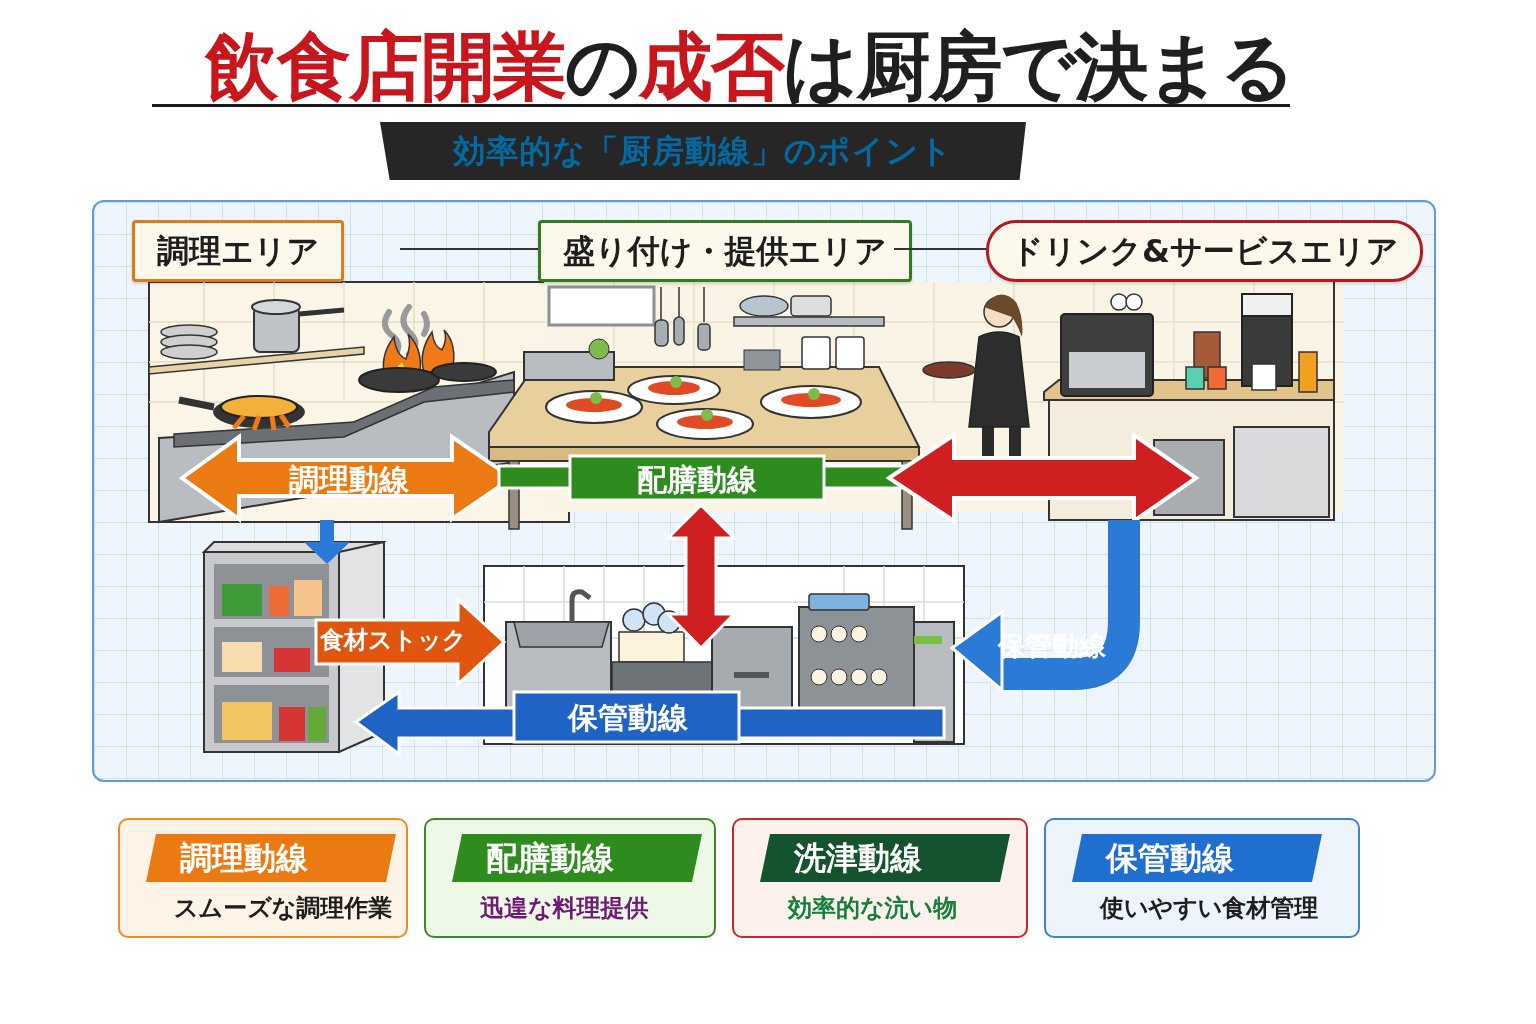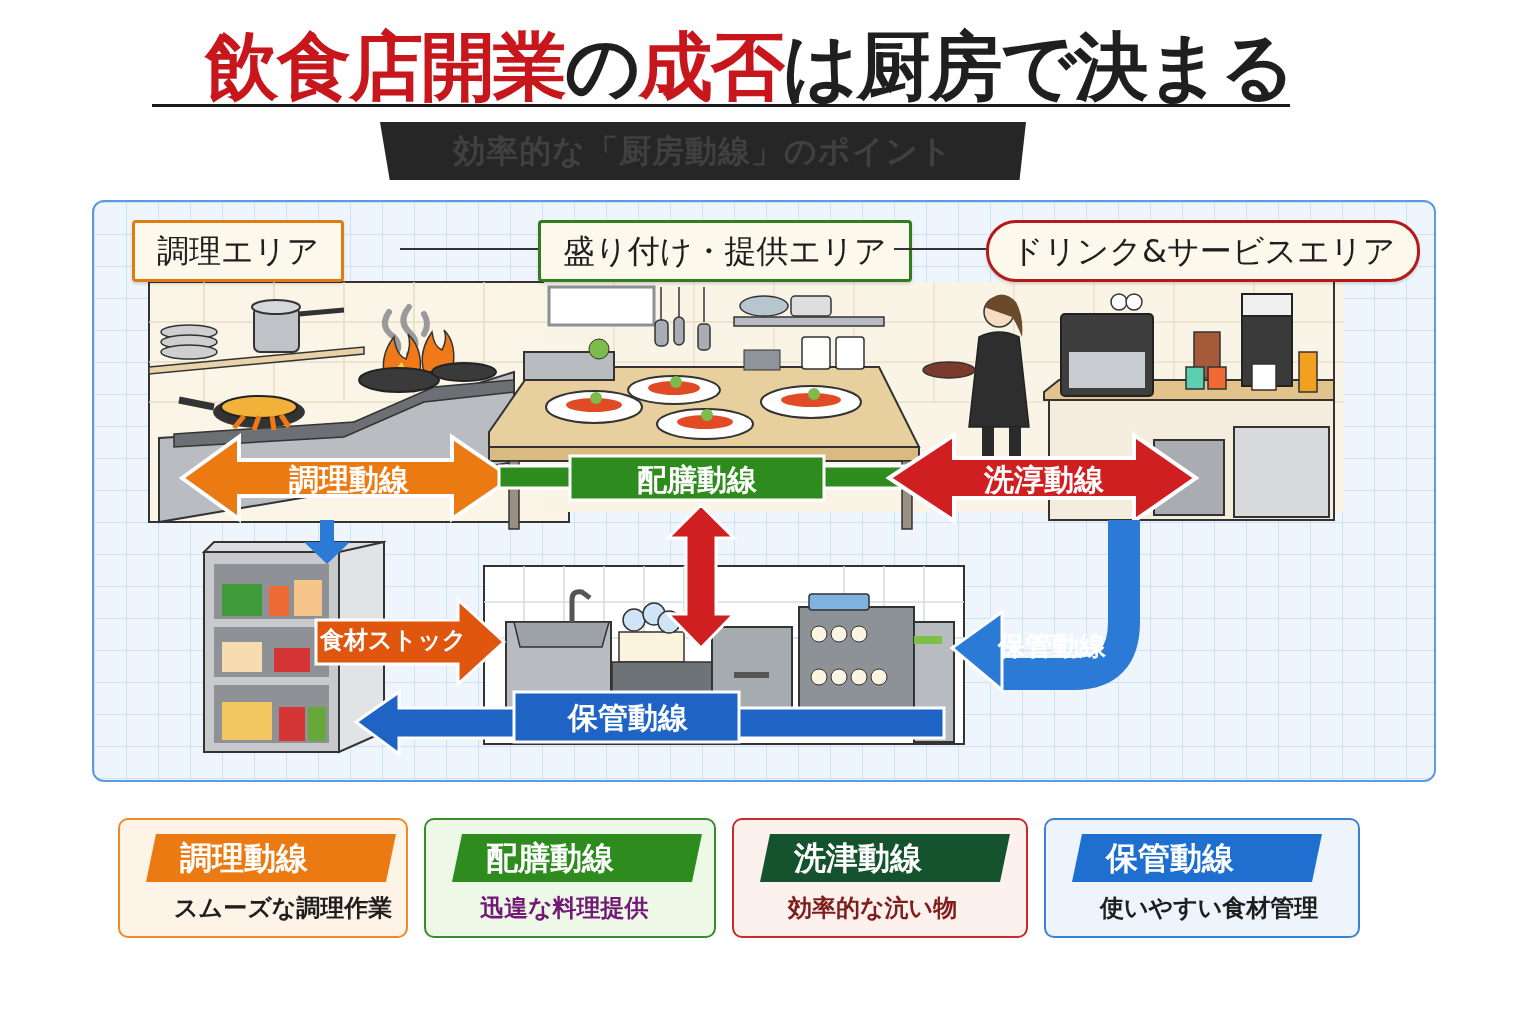--- a/index.html
+++ b/index.html
@@ -3,25 +3,25 @@
 <meta charset="utf-8">
 <style>
   html,body{margin:0;padding:0;}
   body{width:1536px;height:1024px;background:#ffffff;position:relative;overflow:hidden;font-family:"DejaVu Sans","Liberation Sans",sans-serif;}
   .title{position:absolute;left:0;top:18px;width:1536px;text-align:left;font-weight:bold;font-size:74px;letter-spacing:-2px;white-space:nowrap;}
   .title .wrap{position:absolute;left:205px;top:0;}
   .t-red{color:#c8161d;}
   .t-black{color:#1f1f1f;}
   .title-rule{position:absolute;left:152px;top:104px;width:1138px;height:3px;background:#1a1a1a;}
   .subtitle-bar{position:absolute;left:380px;top:122px;width:646px;height:58px;background:#262626;clip-path:polygon(0 0,100% 0,99% 100%,1.5% 100%);}
-  .subtitle{position:absolute;left:380px;top:122px;width:646px;height:58px;line-height:58px;text-align:center;color:#404040;font-weight:bold;font-size:32px;letter-spacing:1px;}
+  .subtitle{position:absolute;left:380px;top:122px;width:646px;height:58px;line-height:58px;text-align:center;color:#0369a1;font-weight:bold;font-size:32px;letter-spacing:1px;}
   .board{position:absolute;left:92px;top:200px;width:1340px;height:578px;border:2px solid #5b9be0;border-radius:12px;background-color:#eef5fc;
     background-image:linear-gradient(#cfe1f3 1px,transparent 1px),linear-gradient(90deg,#cfe1f3 1px,transparent 1px);background-size:32px 32px;overflow:hidden;}
   .scene{position:absolute;left:0;top:0;width:1340px;height:578px;}
-  .area-label{position:absolute;height:56px;line-height:56px;font-weight:normal;font-size:32px;color:#1e1e1e;background:#fdf8ec;border-radius:4px;padding:0 22px;white-space:nowrap;box-shadow:0 2px 3px rgba(0,0,0,.15);}
+  .area-label{position:absolute;height:56px;line-height:56px;font-weight:bold;font-size:32px;color:#1e1e1e;background:#fdf8ec;border-radius:4px;padding:0 22px;white-space:nowrap;box-shadow:0 2px 3px rgba(0,0,0,.15);}
   .al-orange{border:3px solid #e07b14;}
   .al-green{border:3px solid #2f7d1f;}
   .al-red{border:3px solid #b4191c;}
   .conn{position:absolute;height:2px;background:#333;}
   .arrow-label{position:absolute;color:#fff;font-weight:bold;font-size:30px;white-space:nowrap;text-align:center;}
   .card{position:absolute;top:818px;height:116px;border-radius:10px;border:2.5px solid;}
   .card .tag{position:absolute;left:26px;top:14px;height:48px;line-height:48px;color:#fff;font-weight:bold;font-size:32px;padding-left:34px;width:216px;clip-path:polygon(4% 0,100% 0,96% 100%,0 100%);}
   .card .desc{position:absolute;left:26px;top:72px;font-weight:bold;font-size:24px;white-space:nowrap;margin-left:28px;}
 </style>
 </head>
@@ -257,34 +257,33 @@
   </svg>
 
   <div class="area-label al-orange" style="left:38px;top:18px;">調理エリア</div>
   <div class="conn" style="left:306px;top:46px;width:140px;"></div>
   <div class="area-label al-green" style="left:444px;top:18px;">盛り付け・提供エリア</div>
   <div class="conn" style="left:800px;top:46px;width:94px;"></div>
   <div class="area-label al-red" style="left:892px;top:18px;border-radius:30px;">ドリンク&amp;サービスエリア</div>
 
   <div class="arrow-label" style="left:150px;top:258px;width:210px;">調理動線</div>
   <div class="arrow-label" style="left:478px;top:258px;width:250px;">配膳動線</div>
-  <div class="arrow-label" style="left:860px;top:258px;width:180px;">洗淳動線</div>
   <div class="arrow-label" style="left:226px;top:422px;width:140px;font-size:24px;">食材ストック</div>
   <div class="arrow-label" style="left:424px;top:496px;width:220px;">保管動線</div>
   <div class="arrow-label" style="left:888px;top:426px;width:140px;font-size:27px;">保管動線</div>
 </div>
 
 <div class="card" style="left:118px;width:286px;border-color:#ee8a2a;background:#fdf3e6;">
   <div class="tag" style="background:#ec7a12;">調理動線</div>
   <div class="desc" style="color:#1e1e1e;">スムーズな調理作業</div>
 </div>
 <div class="card" style="left:424px;width:288px;border-color:#3a8a2c;background:#eef8e6;">
   <div class="tag" style="background:#2e8b1e;">配膳動線</div>
   <div class="desc" style="color:#701a75;">迅遑な料理提供</div>
 </div>
 <div class="card" style="left:732px;width:292px;border-color:#c82a2a;background:#fdf1ed;">
   <div class="tag" style="background:#14532d;">洗津動線</div>
-  <div class="desc" style="color:#7f1d1d;">効率的な沆い物</div>
+  <div class="desc" style="color:#15803d;">効率的な沆い物</div>
 </div>
 <div class="card" style="left:1044px;width:312px;border-color:#3b82d6;background:#edf4fc;">
   <div class="tag" style="background:#1f6fd0;">保管動線</div>
   <div class="desc" style="color:#1e1e1e;">使いやすい食材管理</div>
 </div>
 
 </body></html>

